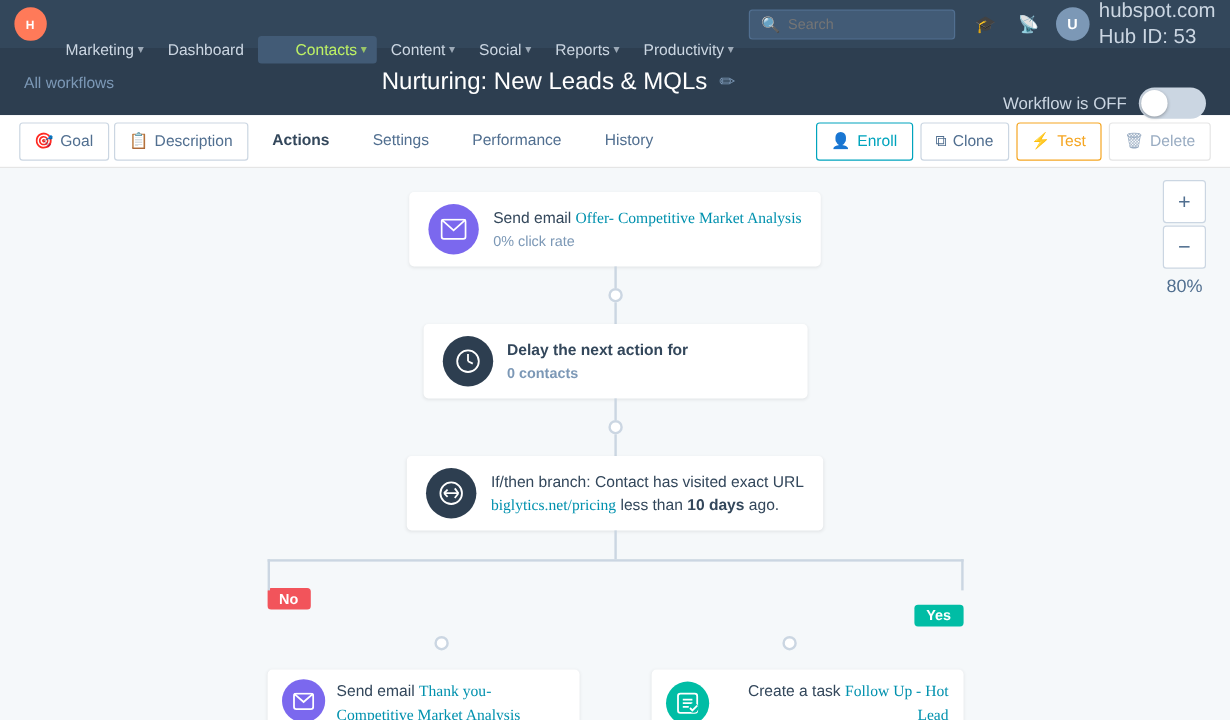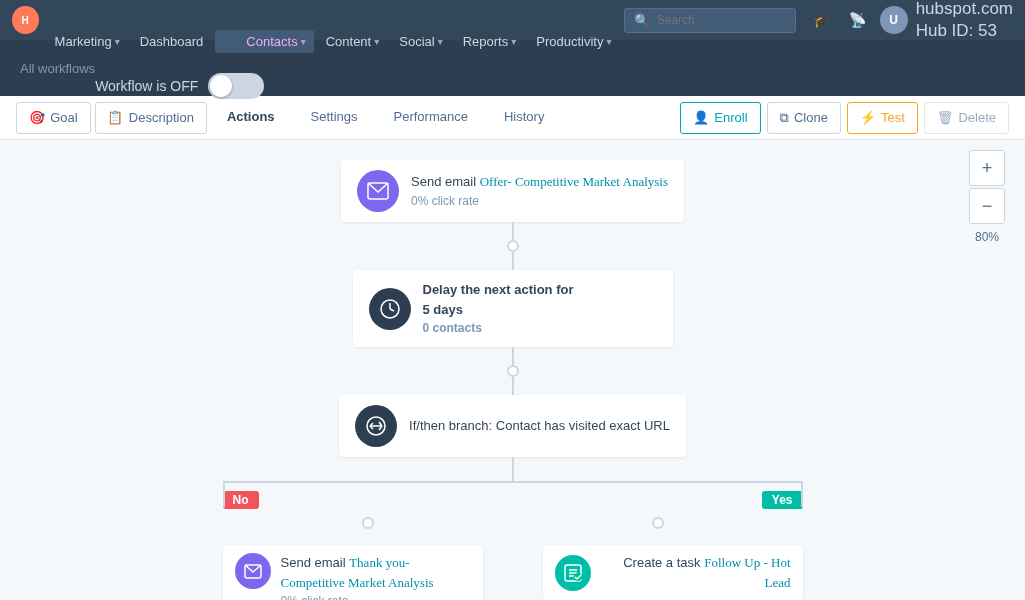--- a/index.html
+++ b/index.html
@@ -23,21 +23,21 @@
       margin-right: 4px;
     }
     .nav-item {
       color: #cbd6e2;
       padding: 4px 8px;
       border-radius: 3px;
       cursor: pointer;
       font-size: 13px;
       display: flex; align-items: center; gap: 3px; margin-top: 42px;
     }
-    .nav-item.highlight { background: #425b76; color: #f0abfc; border-radius: 3px; padding-left: 31px; }
+    .nav-item.highlight { background: #425b76; color: #bef264; border-radius: 3px; padding-left: 31px; }
     .nav-chevron { font-size: 10px; opacity: 0.7; }
     .nav-search {
       margin-left: auto;
       background: #425b76;
       border: 1px solid #516f90;
       border-radius: 3px;
       color: #cbd6e2;
       padding: 4px 10px;
       font-size: 12px;
       width: 180px;
@@ -195,21 +195,21 @@
       background: #fff;
       border: 1px solid #cbd6e2;
       border-radius: 3px;
       display: flex; align-items: center; justify-content: center;
       cursor: pointer;
       font-size: 18px;
       color: #516f90;
     }
     .zoom-level {
       color: #516f90;
-      font-size: 12px;
+      font-size: 15px;
       margin-top: 4px;
     }
 
     .node-icon-circle {
       width: 42px; height: 42px;
       border-radius: 50%;
       display: flex; align-items: center; justify-content: center;
       flex-shrink: 0;
       color: white;
       font-size: 18px;
@@ -313,20 +313,24 @@
     <div class="nav-avatar">U</div>
     <div class="nav-hubspot">
       <div>hubspot.com</div>
       <div>Hub ID: 53</div>
     </div>
   </div>
 </div>
 
 <div class="workflow-header">
   <div class="all-workflows">All workflows</div>
+  <div class="workflow-title">
+    <span>Nurturing: New Leads &amp; MQLs</span>
+    <span class="edit-icon">✏</span>
+  </div>
   <div class="workflow-status">
     <span class="workflow-off-label">Workflow is OFF</span>
     <div class="toggle-switch">
       <div class="toggle-knob"></div>
     </div>
   </div>
 </div>
 
 <div class="tab-bar">
   <button class="tab-btn">
@@ -402,21 +406,20 @@
       <div style="display:flex; align-items:center; gap:12px; background:#fff; border-radius:4px; padding:10px 16px; min-width:320px; max-width:360px; box-shadow:0 1px 3px rgba(0,0,0,0.08);font-weight:bold;">
         <div class="node-icon-circle icon-delay">
           <svg width="22" height="22" viewBox="0 0 22 22" fill="white">
             <circle cx="11" cy="11" r="9" stroke="white" stroke-width="1.5" fill="none"></circle>
             <line x1="11" y1="11" x2="11" y2="5" stroke="white" stroke-width="1.5"></line>
             <line x1="11" y1="11" x2="15" y2="13" stroke="white" stroke-width="1.5"></line>
           </svg>
         </div>
         <div class="node-text">
           <div>Delay the next action for</div>
-          <div>5 days</div>
           <div class="node-subtext">0 contacts</div>
         </div>
       </div>
 
       <div style="display:flex;flex-direction:column;align-items:center;">
         <div class="connector-line" style="height:18px;"></div>
         <div class="connector-dot"></div>
         <div class="connector-line" style="height:18px;"></div>
       </div>
 
@@ -428,39 +431,45 @@
             <line x1="14" y1="7" x2="17" y2="11" stroke="white" stroke-width="1.5"></line>
             <line x1="14" y1="15" x2="17" y2="11" stroke="white" stroke-width="1.5"></line>
             <line x1="5" y1="11" x2="8" y2="8" stroke="white" stroke-width="1.5"></line>
             <line x1="5" y1="11" x2="8" y2="14" stroke="white" stroke-width="1.5"></line>
           </svg>
         </div>
         <div class="node-text">
           <div>
             <span>If/then branch: Contact has visited exact URL</span>
           </div>
+          <div>
+            <span class="link">biglytics.net/pricing</span>
+            <span> less than </span>
+            <span class="bold">10 days</span>
+            <span> ago.</span>
+          </div>
         </div>
       </div>
 
       <div style="position:relative; width:580px;">
 
         <div style="width:2px; background:#cbd6e2; height:24px; margin:0 auto;"></div>
 
         <div style="position:relative; height:2px; background:#cbd6e2; width:100%; margin:0 auto;">
 
           <div style="position:absolute; left:0; top:0; width:2px; height:26px; background:#cbd6e2;"></div>
 
           <div style="position:absolute; right:0; top:0; width:2px; height:26px; background:#cbd6e2;"></div>
         </div>
 
         <div style="display:flex; justify-content:space-between; align-items:center; padding: 8px 0;">
           <div style="display:flex; flex-direction:column; align-items:center;">
             <span class="branch-no">No</span>
           </div>
-          <div style="display:flex; flex-direction:column; align-items:flex-end;">
+          <div style="display:flex; flex-direction:column; align-items:flex-end;margin-top:28px;">
             <span class="branch-yes">Yes</span>
           </div>
         </div>
 
         <div style="display:flex; justify-content:space-between;">
           <div class="connector-dot"></div>
           <div class="connector-dot"></div>
         </div>
 
         <div style="display:flex; justify-content:space-between; align-items:flex-start; margin-top:16px;">

